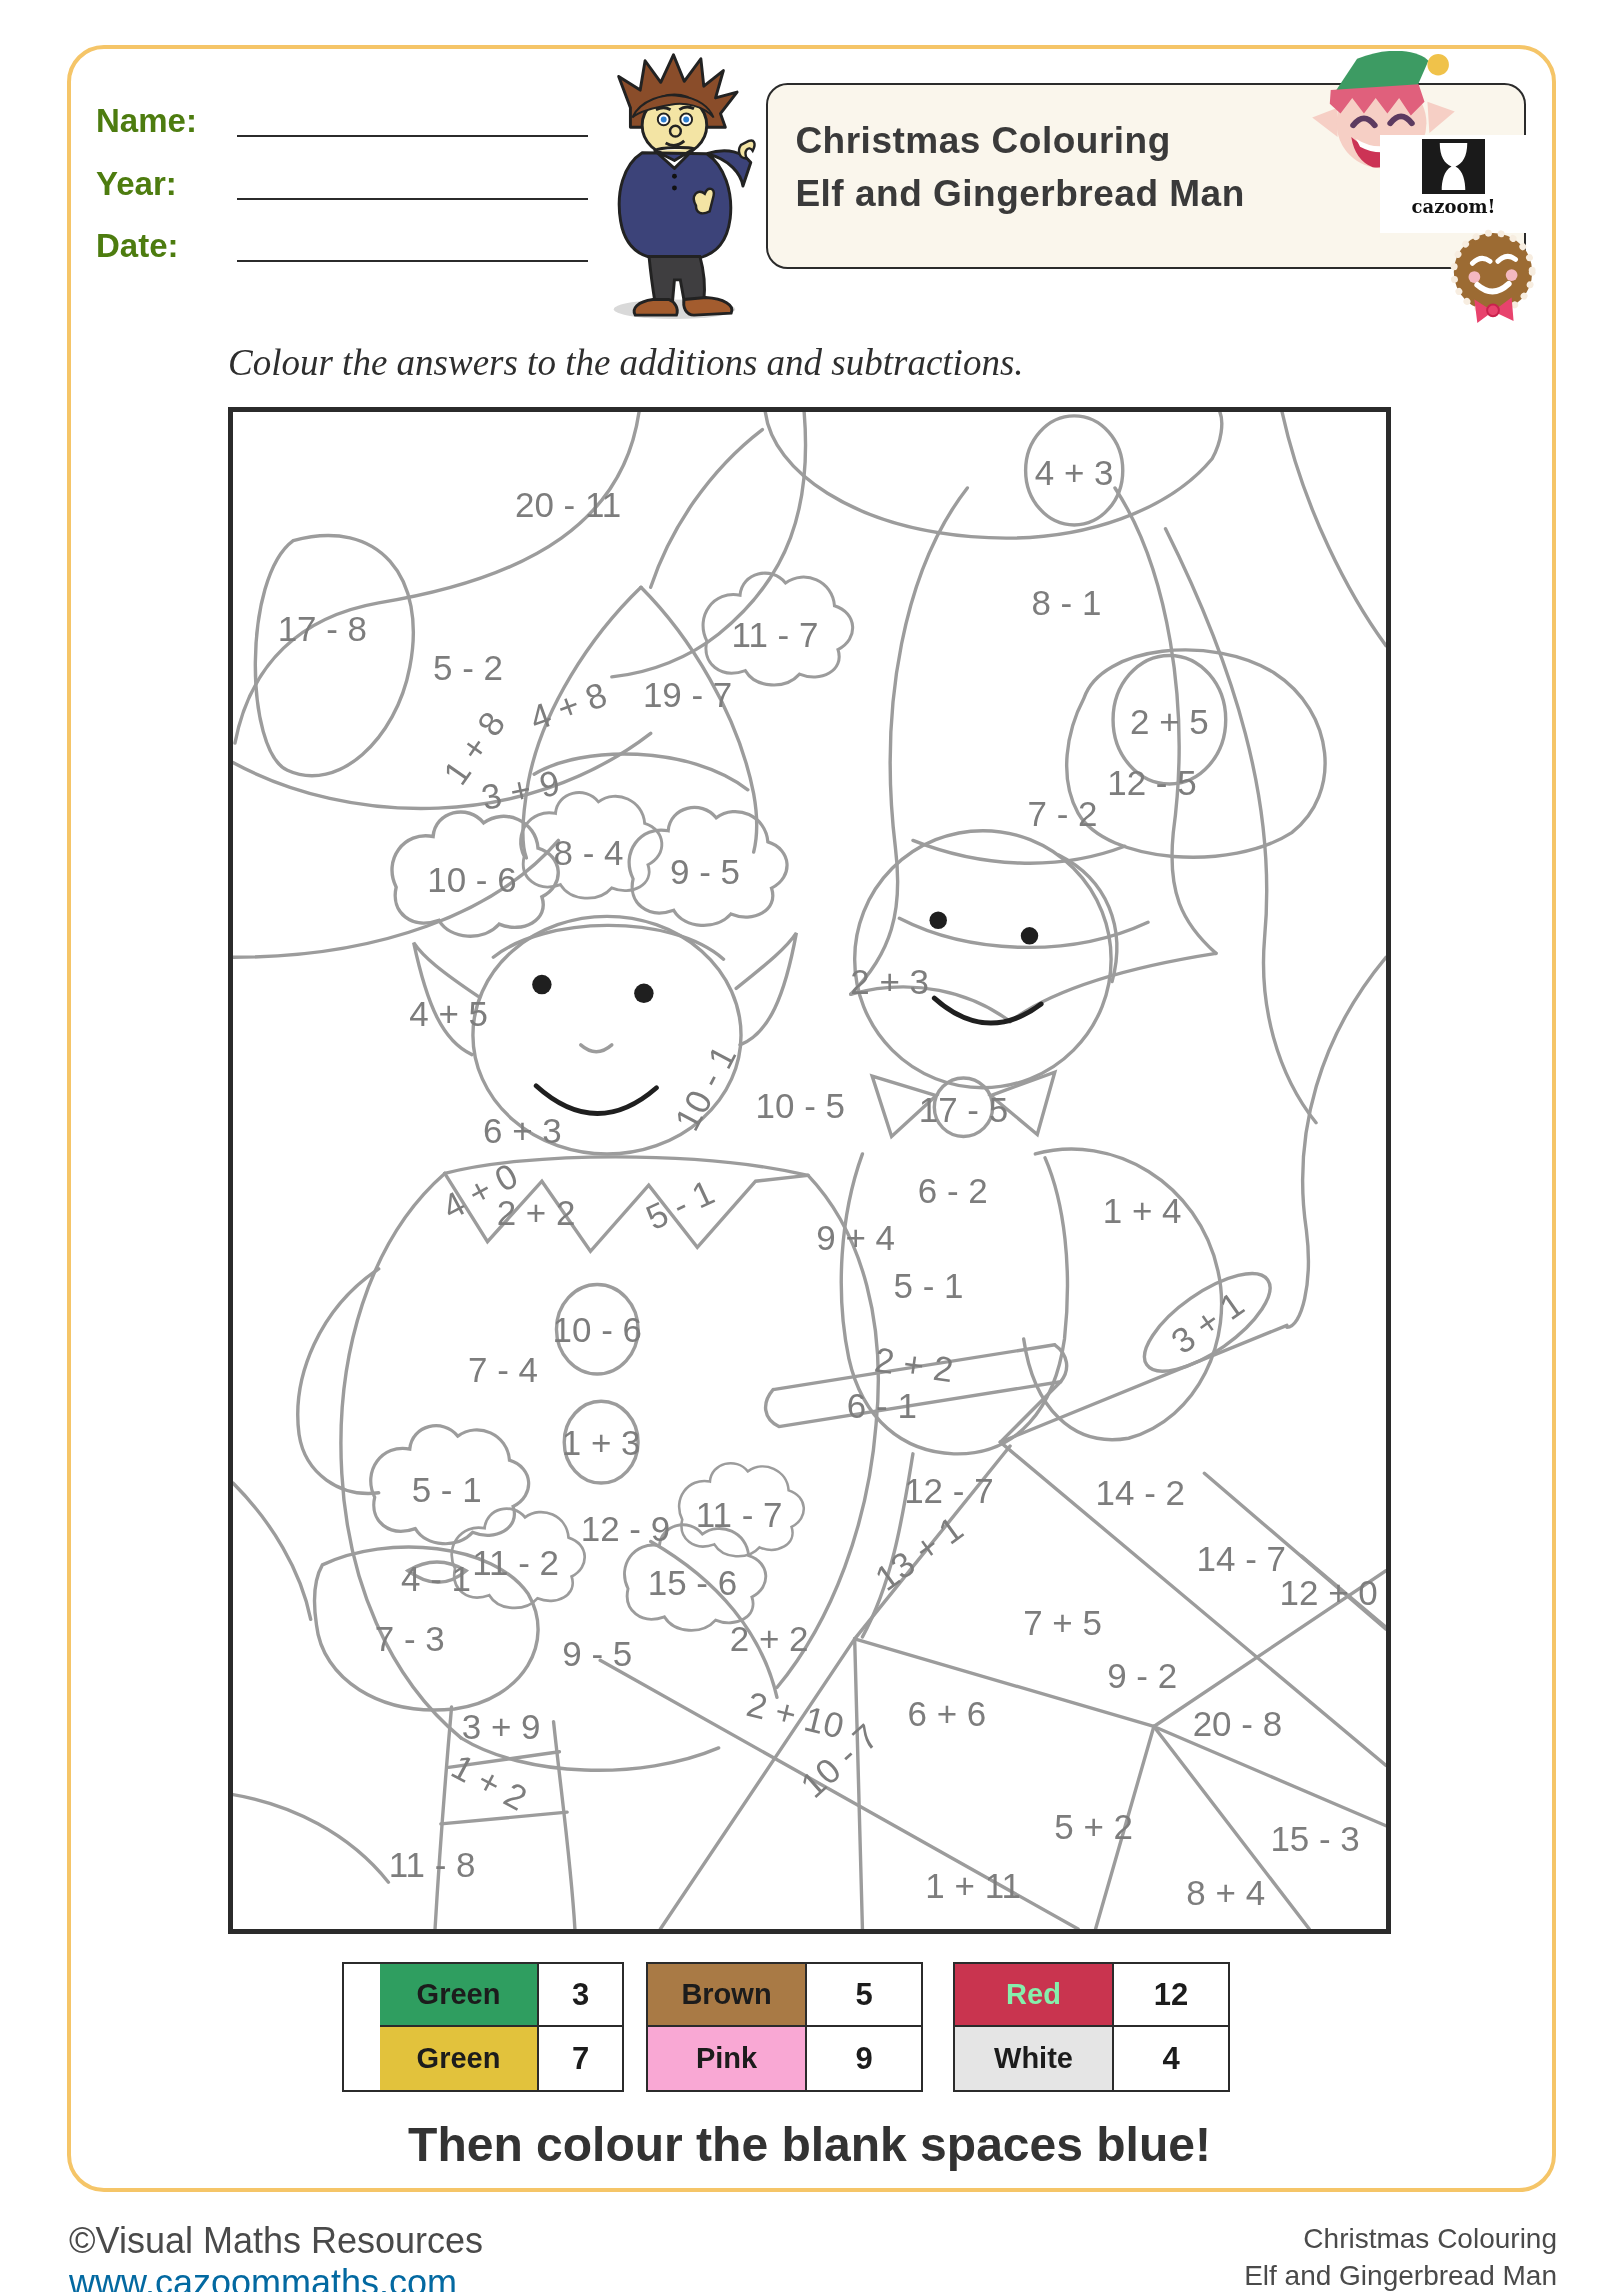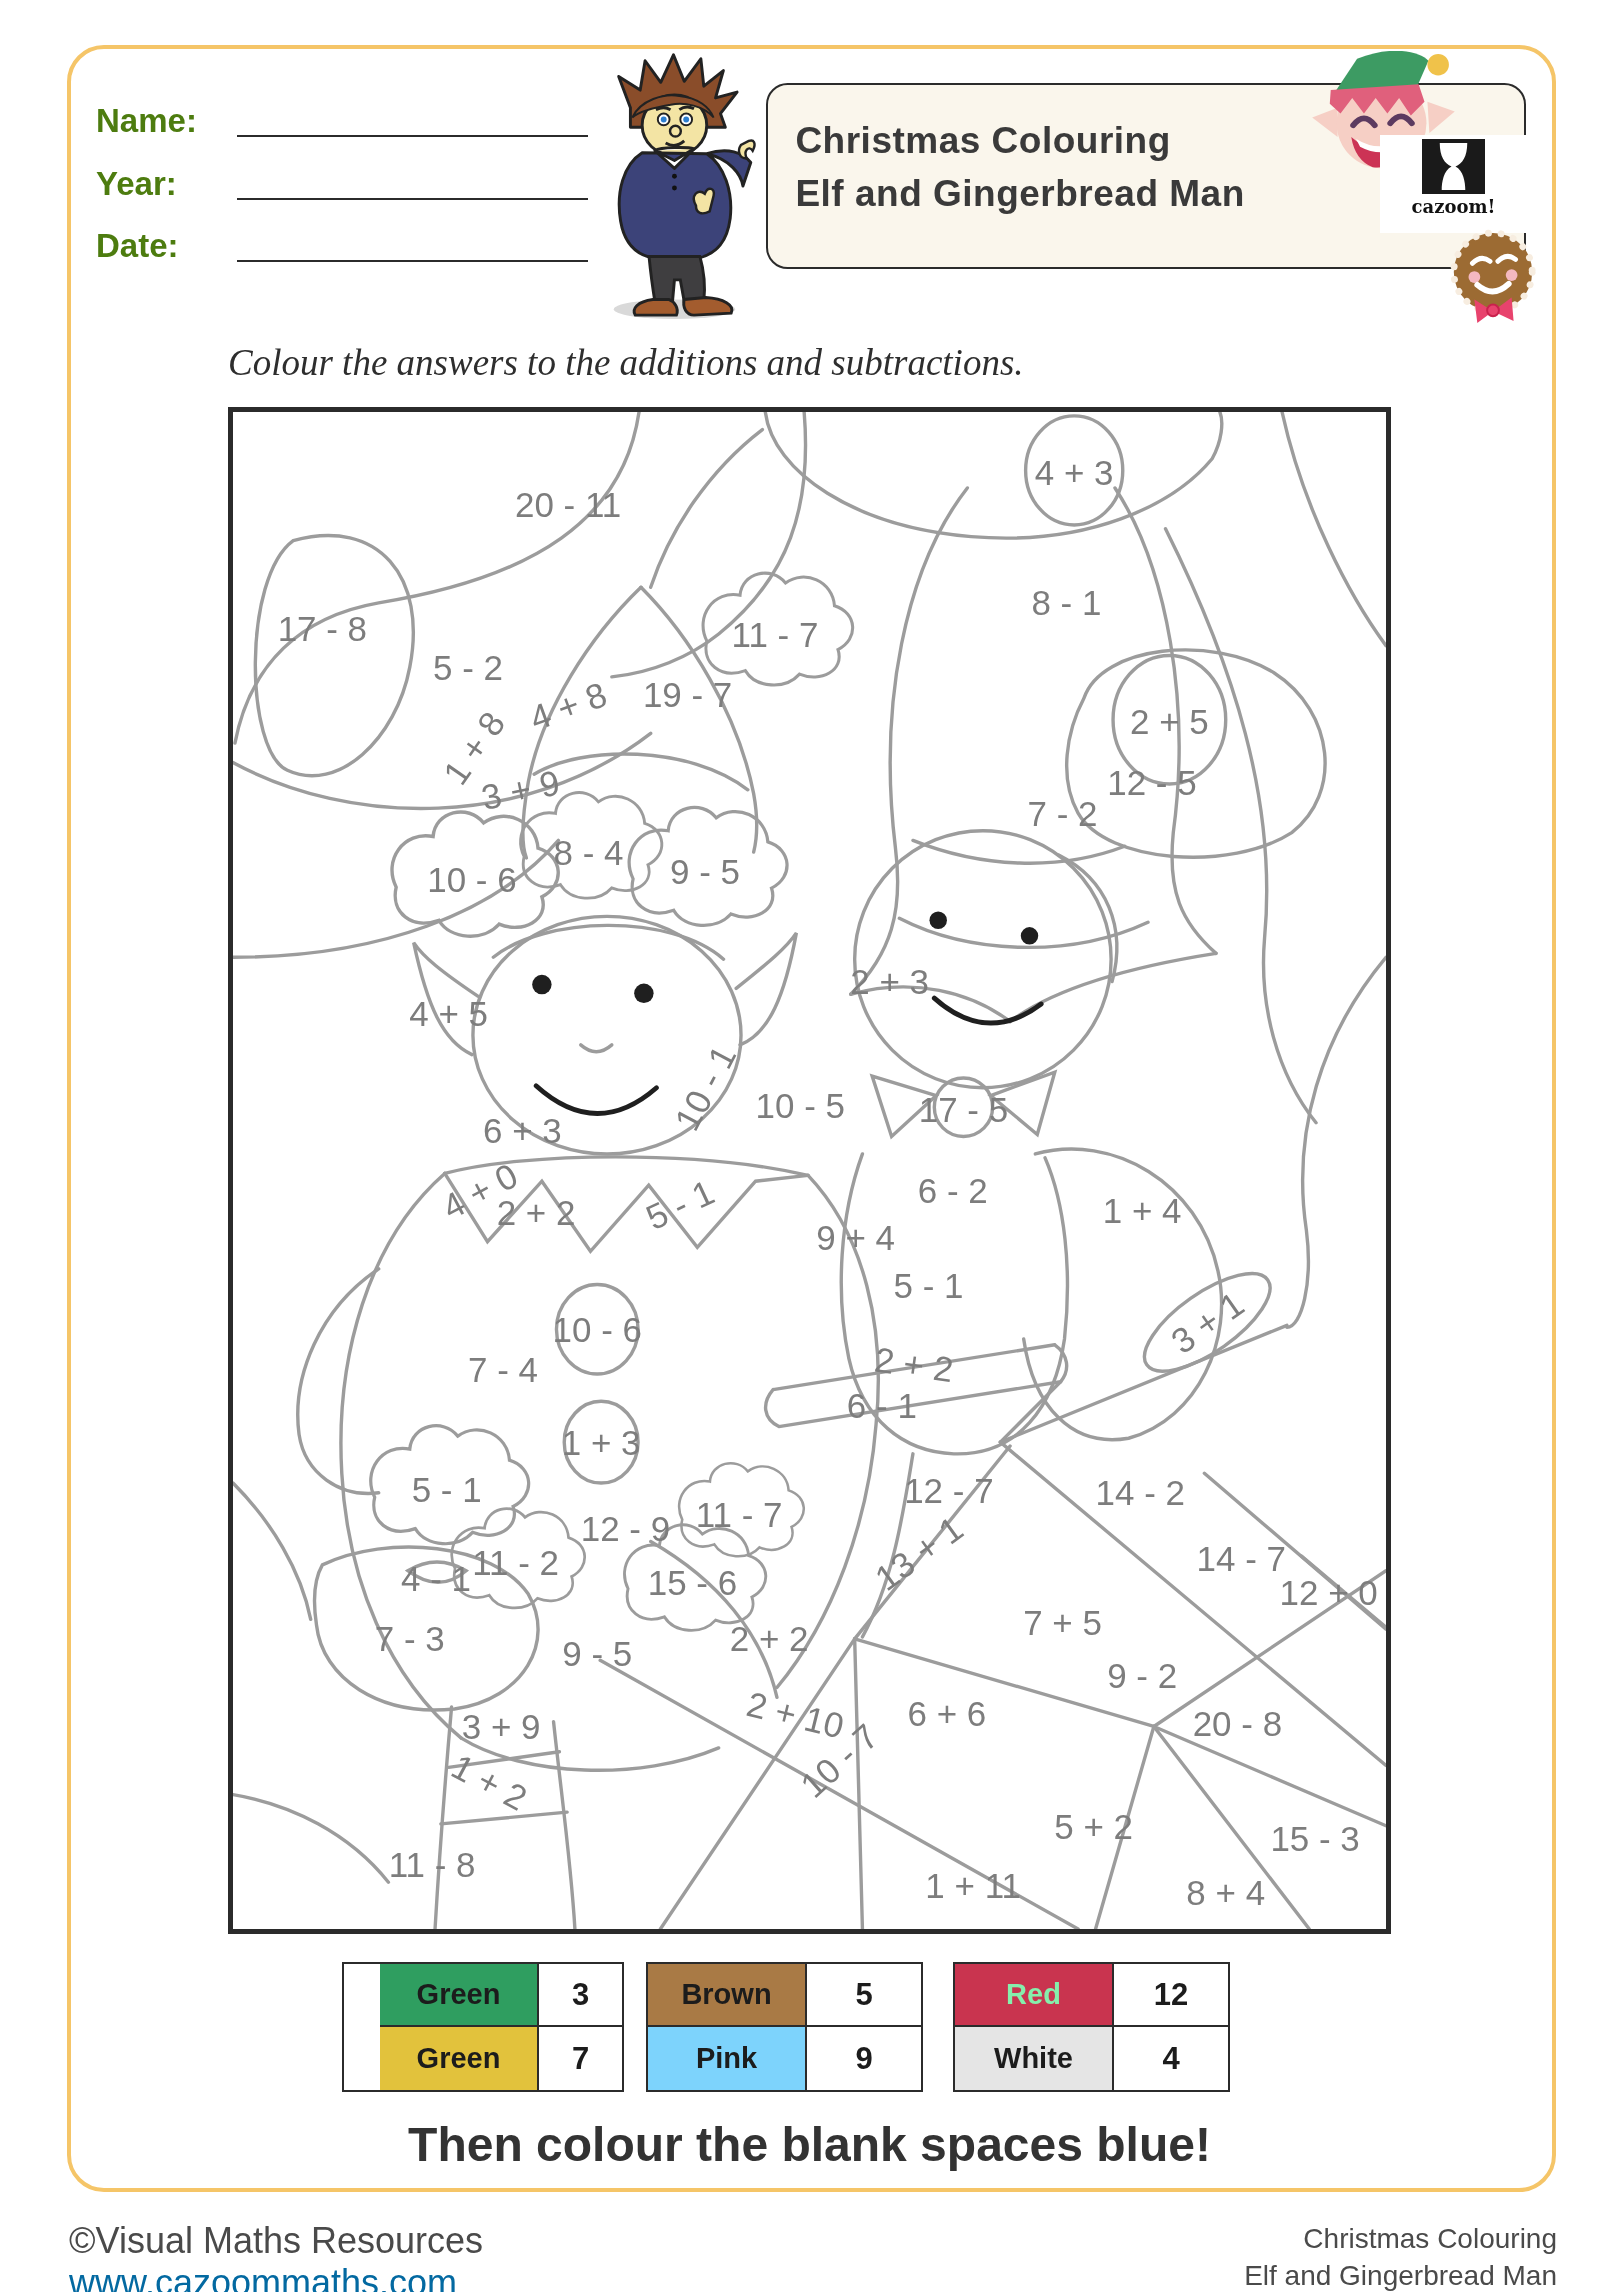--- a/index.html
+++ b/index.html
@@ -290,21 +290,21 @@
       <div class="key-cell name" style="background: rgb(226, 194, 60);">Green</div>
       <div class="key-cell value">7</div>
     </div>
   </div>
   <div class="key-table" style="left:646px;width:277px;">
     <div class="key-row">
       <div class="key-cell name" style="background: rgb(169, 122, 69);">Brown</div>
       <div class="key-cell value">5</div>
     </div>
     <div class="key-row">
-      <div class="key-cell name" style="background: #7dd3fc;">Pink</div>
+      <div class="key-cell name" style="background: #f9a8d4;">Pink</div>
       <div class="key-cell value">9</div>
     </div>
   </div>
   <div class="key-table" style="left:953px;width:277px;">
     <div class="key-row">
       <div class="key-cell name" style="color: #86efac; background: rgb(201, 52, 79);">Red</div>
       <div class="key-cell value">12</div>
     </div>
     <div class="key-row">
       <div class="key-cell name" style="background: #e5e5e5;">White</div>

